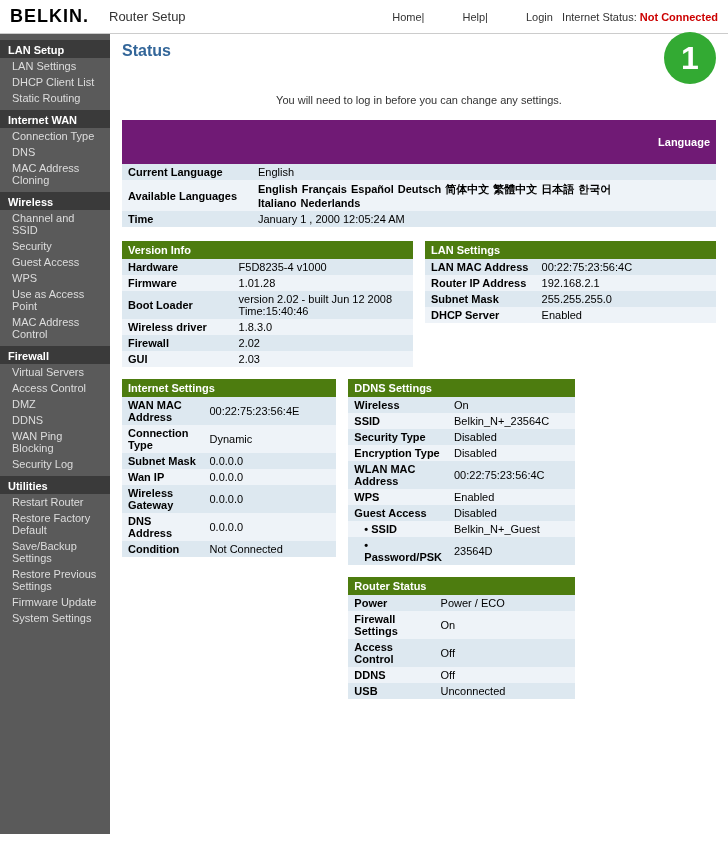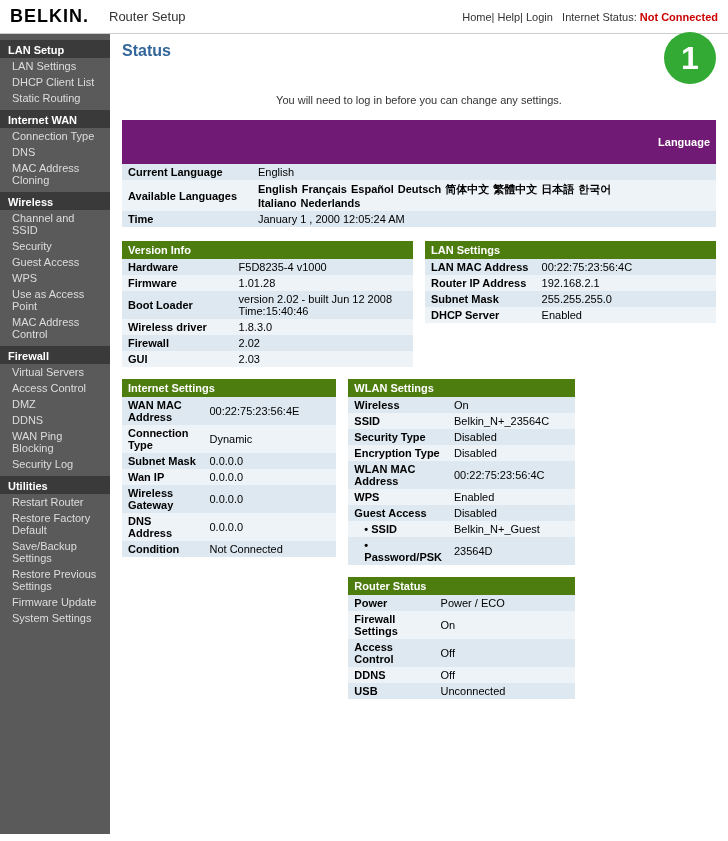--- a/index.html
+++ b/index.html
@@ -1,20 +1,20 @@
 <!DOCTYPE html>
 <html><head>
   <meta charset="utf-8">
   <style>
     * { margin: 0; padding: 0; box-sizing: border-box; }
     body { font-family: Arial, sans-serif; font-size: 11px; background: #fff; width: 728px; min-height: 841px; }
     #logo { font-family: Arial Black, sans-serif; font-size: 18px; font-weight: 900; letter-spacing: 1px; color: #000; margin-right: 20px; }
     #router-setup-title { font-size: 13px; color: #333; }
     #top-nav { margin-left: auto; font-size: 11px; color: #333; text-align: right; }
-    #top-nav a { color: #333; text-decoration: none; }
+    #top-nav a { color: #333; text-decoration: none; margin-left: 35px; }
     #internet-status { font-size: 11px; }
     #internet-status-label { color: #333; }
     #internet-status-value { color: #cc0000; font-weight: bold; }
 
     
     #main-layout { display: flex; }
 
     
     #sidebar { width: 110px; min-height: 800px; background: #5a5a5a; color: #fff; padding: 6px 0; flex-shrink: 0; }
     .sidebar-section-header { font-size: 11px; font-weight: bold; color: #fff; padding: 4px 8px 2px 8px; background: #3a3a3a; margin-top: 4px; cursor: default; }
@@ -245,21 +245,21 @@
                 <td class="label">Condition</td>
                 <td>Not Connected</td>
               </tr>
             </tbody>
         </table>
       </div>
       <div class="col">
         <table class="info-table">
           <thead>
             <tr>
-                <th colspan="2">WLAN Settings</th>
+                <th colspan="2">DDNS Settings</th>
               </tr>
           </thead>
           <tbody id="wlan-tbody">
               <tr class="odd">
                 <td class="label">Wireless</td>
                 <td>On</td>
               </tr>
               <tr class="even">
                 <td class="label">SSID</td>
                 <td>Belkin_N+_23564C</td>

